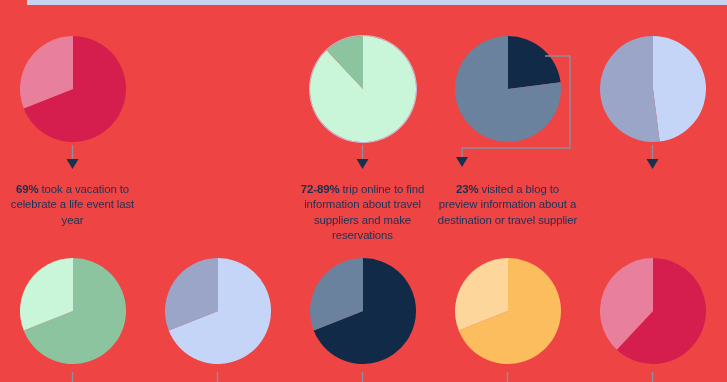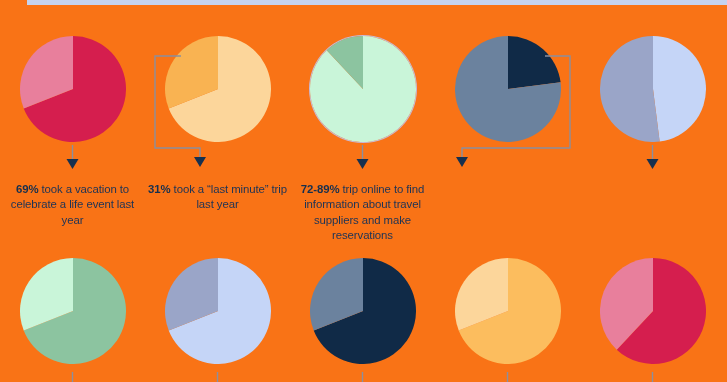--- a/index.html
+++ b/index.html
@@ -12,21 +12,21 @@
     height: 382px;
     overflow: hidden;
     background: #fde8e0;
     font-family: "Liberation Sans", sans-serif;
     position: relative;
   }
   #infographic {
     position: relative;
     width: 727px;
     height: 382px;
-    background: #f97316;
+    background: #ef4444;
     overflow: hidden;
   }
   .top-rule {
     position: absolute;
     left: 27px;
     top: 0px;
     width: 700px;
     height: 5px;
     background: #c5d3f0;
   }
@@ -110,33 +110,20 @@
               <path d="M 53 53 L 53 0 A 53 53 0 1 1 3.7218462479226915 72.51060129228796 Z" fill="#d51e4e"></path>
               <path d="M 53 53 L 3.7218462479226915 72.51060129228796 A 53 53 0 0 1 52.99999999999999 0 Z" fill="#e87f9c"></path>
             </svg></div>
         </div>
         <div class="connector"><svg width="145" height="150" viewBox="0 0 145 150">
             <path d="M 72.5 111 L 72.5 125" class="arrow-line"></path>
             <path d="M 66.5 125 L 78.5 125 L 72.5 135 Z" class="arrow-head"></path>
           </svg></div>
         <div class="caption"><b>69%</b><span> took a vacation</span> <span> to celebrate a life</span> <span> event last year</span></div>
       </div>
-      <div class="cell" style="left: 145px;">
-        <div class="pie-wrap">
-          <div class="pie"><svg width="106" height="106" viewBox="0 0 106 106">
-              <path d="M 53 53 L 53 0 A 53 53 0 1 1 3.7218462479226915 72.51060129228796 Z" fill="#fcd69b"></path>
-              <path d="M 53 53 L 3.7218462479226915 72.51060129228796 A 53 53 0 0 1 52.99999999999999 0 Z" fill="#f9b352"></path>
-            </svg></div>
-        </div>
-        <div class="connector"><svg width="145" height="150" viewBox="0 0 145 150">
-            <path d="M 36 22 L 10 22 L 10 114 L 55 114 L 55 123" class="arrow-line"></path>
-            <path d="M 49 123 L 61 123 L 55 133 Z" class="arrow-head"></path>
-          </svg></div>
-        <div class="caption"><b>31%</b><span> took a “last</span> <span> minute” trip last year</span></div>
-      </div>
       <div class="cell" style="left: 290px;">
         <div class="pie-wrap">
           <div class="pie ring"><svg width="106" height="106" viewBox="0 0 106 106">
               <path d="M 53 53 L 53 0 A 53 53 0 1 1 16.719003385779487 14.364662746665196 Z" fill="#c9f5d9"></path>
               <path d="M 53 53 L 16.719003385779487 14.364662746665196 A 53 53 0 0 1 52.99999999999999 0 Z" fill="#8cc4a0"></path>
             </svg></div>
         </div>
         <div class="connector"><svg width="145" height="150" viewBox="0 0 145 150">
             <path d="M 72.5 111 L 72.5 125" class="arrow-line"></path>
             <path d="M 66.5 125 L 78.5 125 L 72.5 135 Z" class="arrow-head"></path>
@@ -147,20 +134,21 @@
         <div class="pie-wrap">
           <div class="pie"><svg width="106" height="106" viewBox="0 0 106 106">
               <path d="M 53 53 L 53 0 A 53 53 0 0 1 105.58207916966732 46.35733862109187 Z" fill="#102a47"></path>
               <path d="M 53 53 L 105.58207916966732 46.35733862109187 A 53 53 0 1 1 52.99999999999999 0 Z" fill="#6b829e"></path>
             </svg></div>
         </div>
         <div class="connector"><svg width="145" height="150" viewBox="0 0 145 150">
             <path d="M 110 22 L 135 22 L 135 114 L 27 114 L 27 123" class="arrow-line"></path>
             <path d="M 21 123 L 33 123 L 27 133 Z" class="arrow-head"></path>
           </svg></div>
+        <div class="caption"><b>23%</b><span> visited a blog</span> <span> to preview information</span> <span> about a destination</span> <span> or travel supplier</span></div>
       </div>
       <div class="cell" style="left: 580px;">
         <div class="pie-wrap">
           <div class="pie"><svg width="106" height="106" viewBox="0 0 106 106">
               <path d="M 53 53 L 53 0 A 53 53 0 0 1 59.64266137890815 105.58207916966732 Z" fill="#c5d5f7"></path>
               <path d="M 53 53 L 59.64266137890815 105.58207916966732 A 53 53 0 1 1 52.99999999999999 0 Z" fill="#9aa5c8"></path>
             </svg></div>
         </div>
         <div class="connector"><svg width="145" height="150" viewBox="0 0 145 150">
             <path d="M 72.5 111 L 72.5 125" class="arrow-line"></path>

